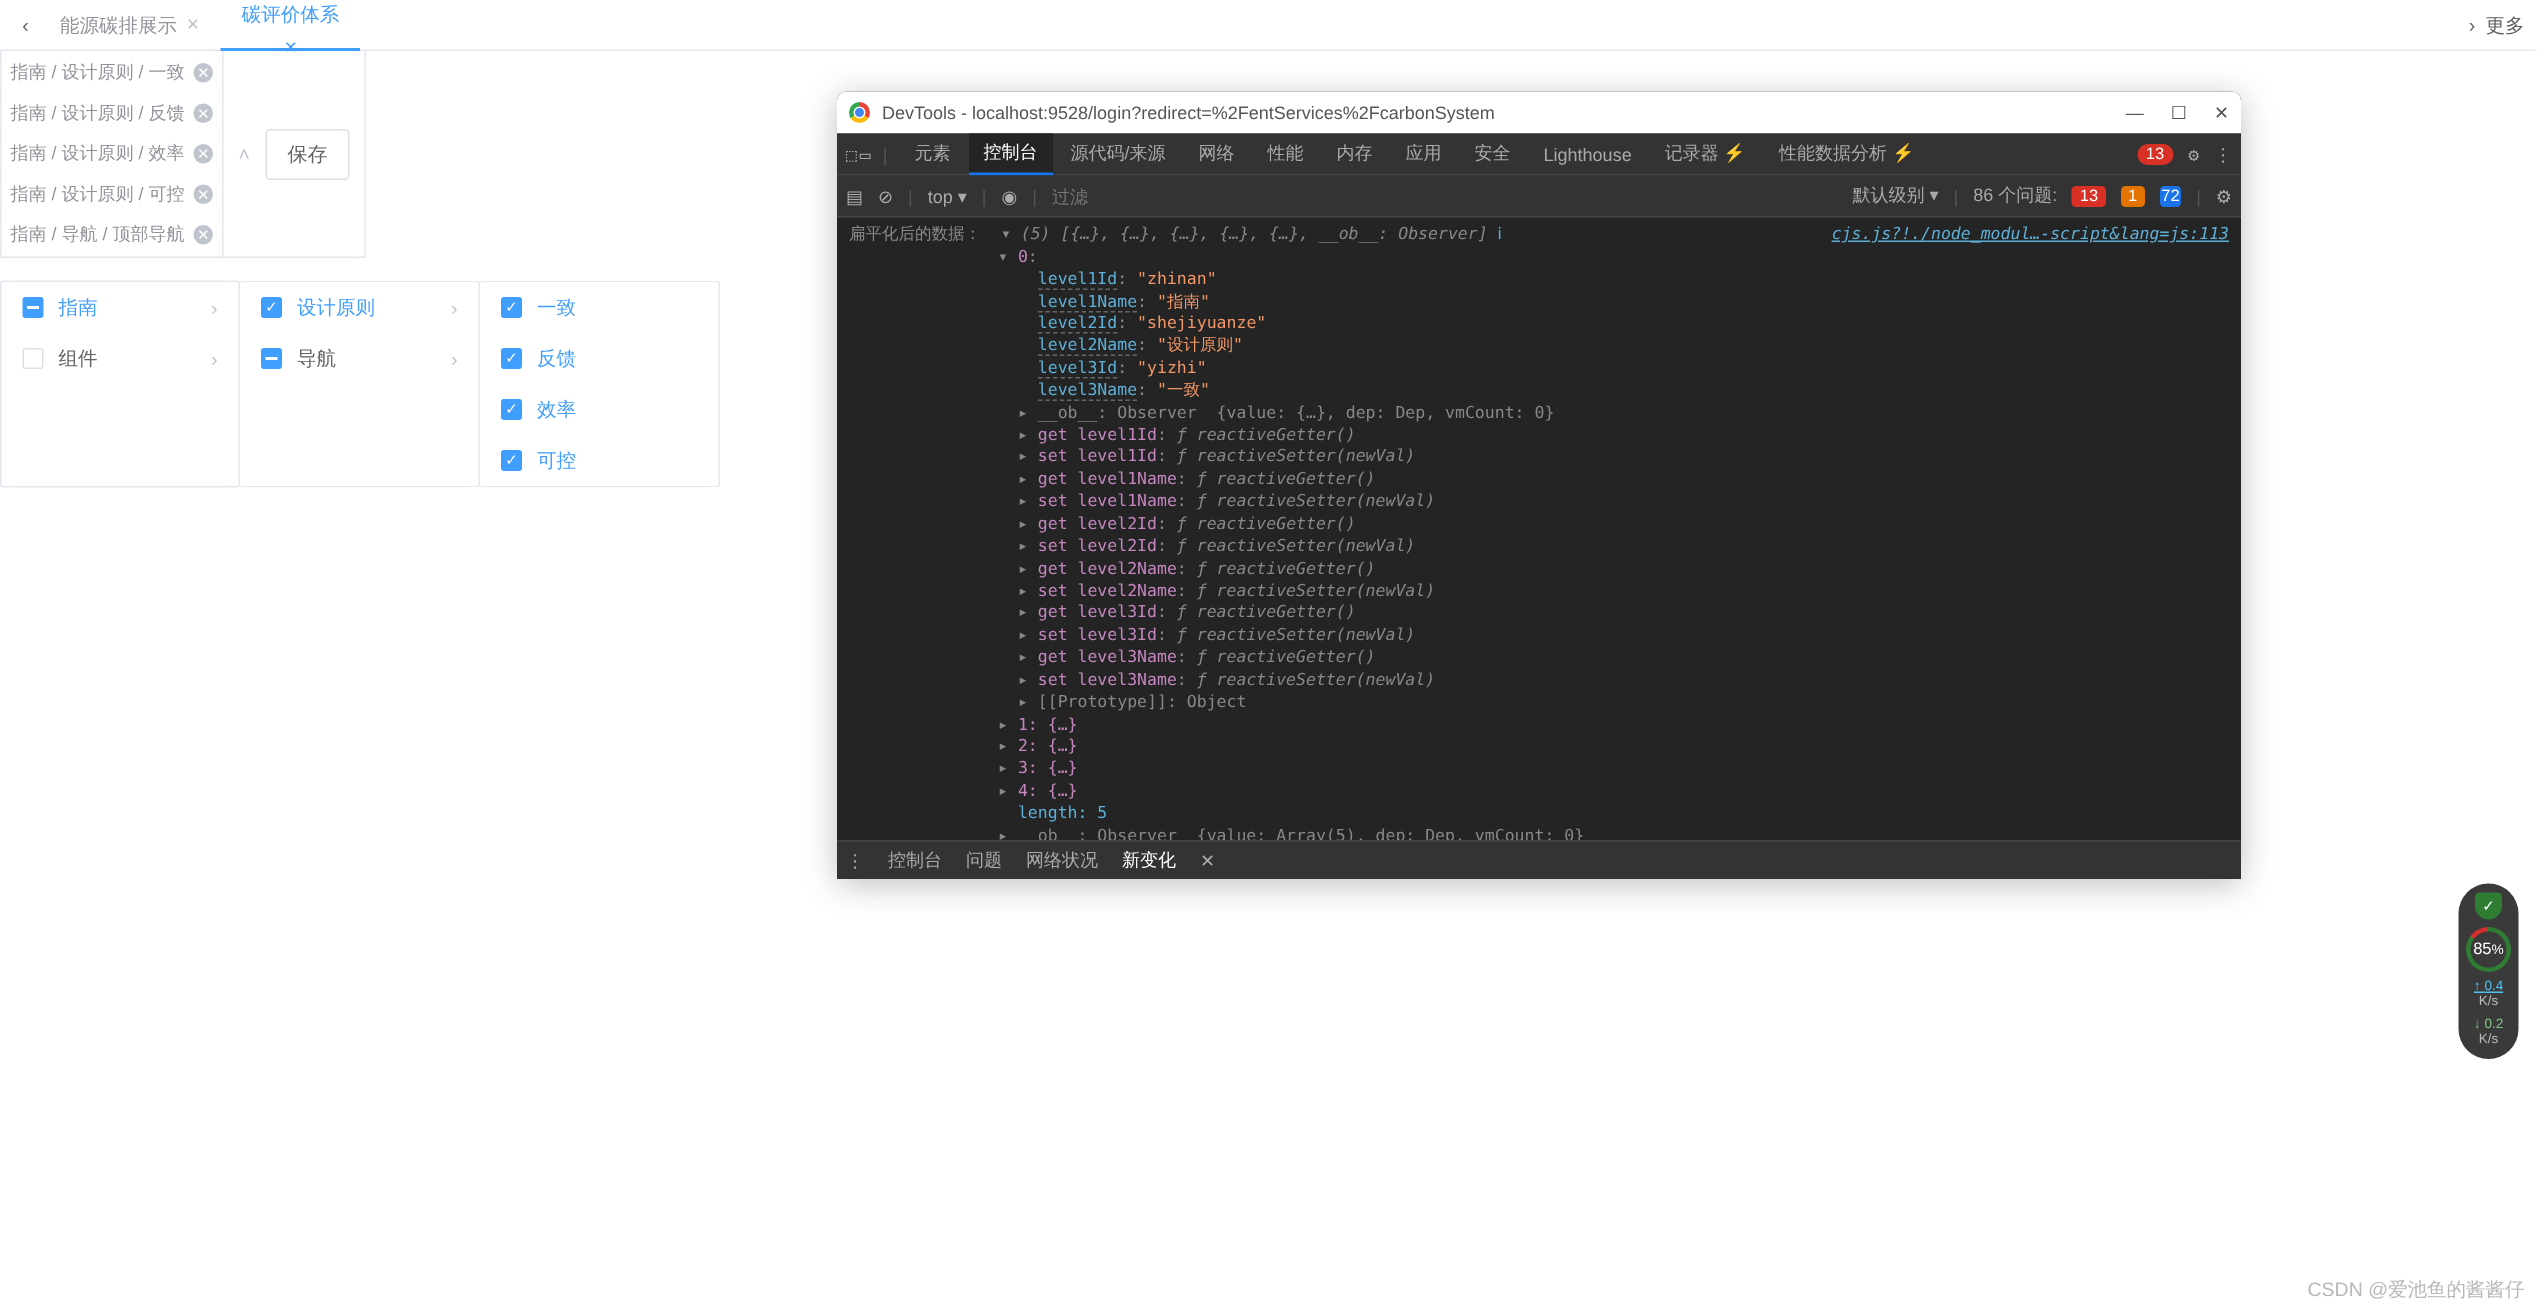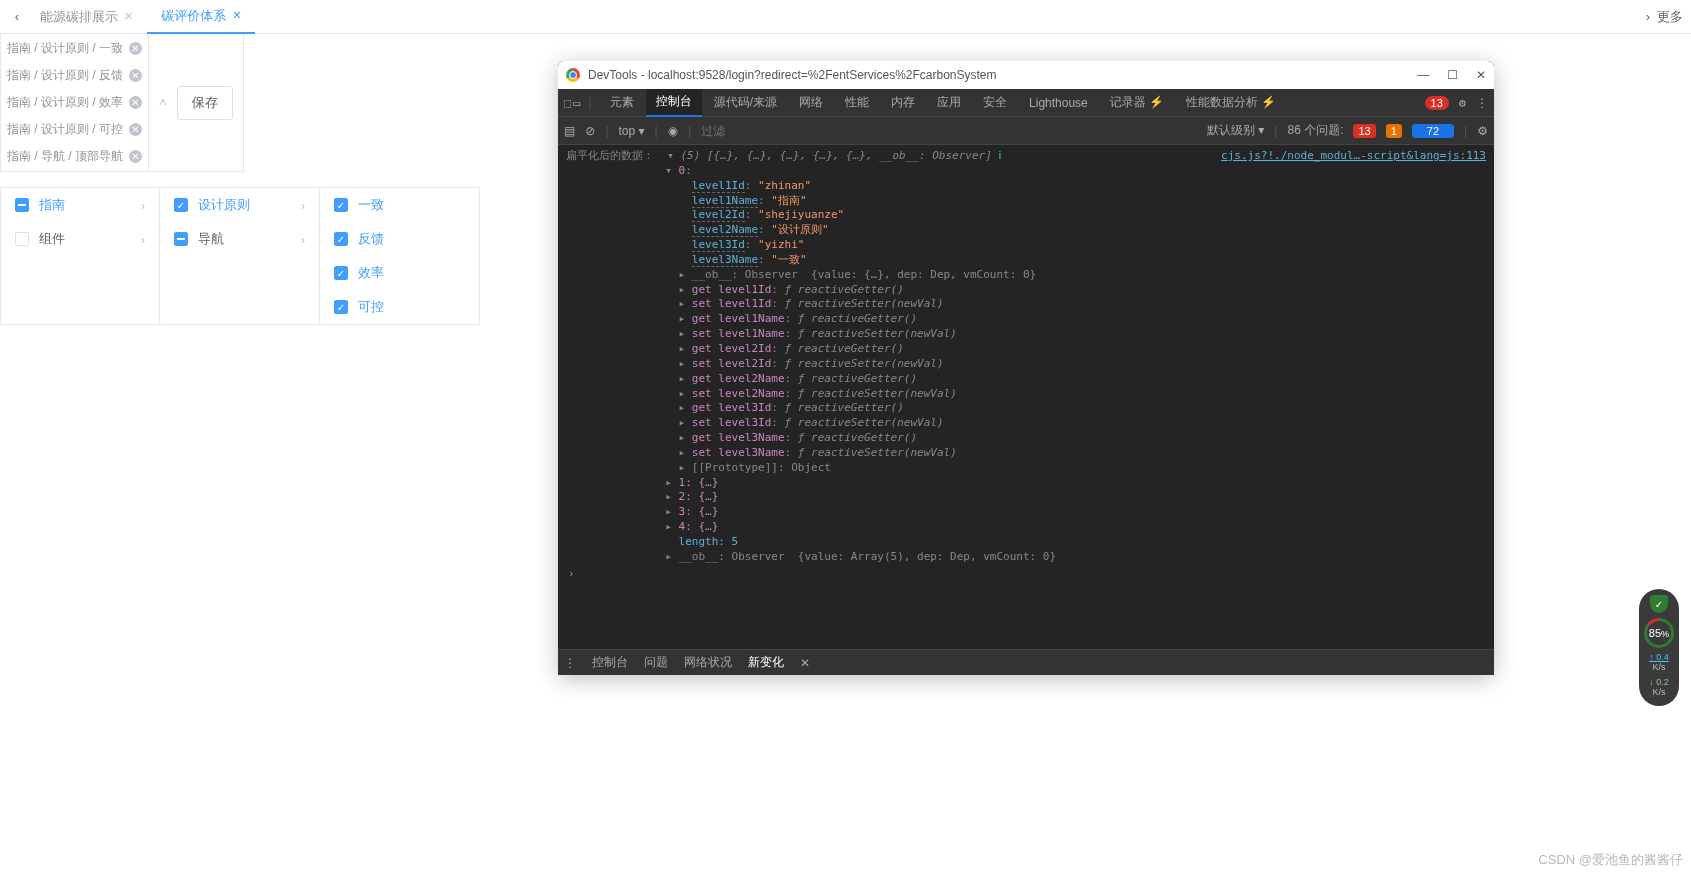--- a/index.html
+++ b/index.html
@@ -3,21 +3,21 @@
   <meta charset="utf-8">
   <style>
     * { margin: 0; padding: 0; box-sizing: border-box; }
     body { font-family: -apple-system, "Microsoft YaHei", sans-serif; font-size: 13px; background: #fff; width: 1691px; height: 875px; position: relative; overflow: hidden; }
     
     
     .tabs-header { display: flex; align-items: center; height: 34px; border-bottom: 1px solid #e4e7ed; padding: 0 8px; }
     .tabs-nav-prev, .tabs-nav-next { width: 18px; height: 34px; display: flex; align-items: center; justify-content: center; cursor: pointer; color: #666; }
     .tabs-nav-next { margin-left: auto; }
     .tab-item { padding: 1px 14px; height: 34px; display: flex; align-items: center; color: #909399; cursor: pointer; gap: 6px; }
-    .tab-item.active { color: #409EFF; border-bottom: 2px solid #409EFF; }
+    .tab-item.active { color: #409EFF; border-bottom: 2px solid #409EFF; flex-direction: column; }
     .tab-close { color: #c0c4cc; font-size: 11px; }
     .tab-close.active { color: #409EFF; }
     .more-btn { margin-left: 0; color: #606266; cursor: pointer; }
 
     
     .tags-wrapper { display: flex; }
     .tags-col { background: #fff; border: 1px solid #e4e7ed; padding: 4px 0; display: flex; flex-direction: column; gap: 6px; border-top: none; }
     .tag { display: inline-flex; align-items: center; padding: 2px 6px; font-size: 12px; color: #909399; gap: 6px; }
     .tag-close { background: #c0c4cc; color: #fff; border-radius: 50%; width: 13px; height: 13px; display: inline-flex; align-items: center; justify-content: center; font-size: 10px; }
     .save-area { display: flex; align-items: center; padding: 0 10px; gap: 10px; border: 1px solid #e4e7ed; border-left: none; border-top: none; height: auto; }
@@ -31,45 +31,45 @@
     .cascader-item { display: flex; align-items: center; padding: 7px 14px; color: #606266; cursor: pointer; height: 34px; }
     .cascader-item.active { color: #409EFF; }
     .chk { width: 14px; height: 14px; border: 1px solid #dcdfe6; border-radius: 2px; margin-right: 10px; display: inline-flex; align-items: center; justify-content: center; }
     .chk.indeterminate { background: #409EFF; border-color: #409EFF; }
     .chk.indeterminate::after { content: ""; width: 8px; height: 2px; background: #fff; }
     .chk.checked { background: #409EFF; border-color: #409EFF; }
     .chk.checked::after { content: "✓"; color: #fff; font-size: 10px; }
     .cascader-arrow { margin-left: auto; color: #c0c4cc; }
 
     
-    .devtools { position: absolute; left: 558px; top: 61px; width: 936px; height: 614px; background: #242424; border-radius: 6px; box-shadow: 0 4px 22px rgba(0,0,0,.25); color: #ccc; font-family: Consolas, monospace; font-size: 12px; display: flex; flex-direction: column; }
+    .devtools { position: absolute; left: 558px; top: 61px; width: 936px; height: 525px; background: #242424; border-radius: 6px; box-shadow: 0 4px 22px rgba(0,0,0,.25); color: #ccc; font-family: Consolas, monospace; font-size: 12px; display: flex; flex-direction: column; }
     .dt-titlebar { height: 28px; background: #fff; border-radius: 6px 6px 0 0; display: flex; align-items: center; padding: 0 8px; gap: 8px; color: #333; font-family: -apple-system, sans-serif; }
     .chrome-icon { width: 14px; height: 14px; border-radius: 50%; background: conic-gradient(#EA4335 0 120deg, #FBBC05 120deg 240deg, #34A853 240deg 360deg); position: relative; }
     .chrome-icon::after { content:""; position:absolute; inset:3px; border-radius:50%; background:#4285F4; border:1.5px solid #fff;}
     .dt-title { font-size: 12px; color: #555; }
     .dt-winbtns { margin-left: auto; display: flex; gap: 18px; color: #555; }
     .dt-menubar { height: 28px; background: #333; display: flex; align-items: center; padding: 0 6px; gap: 2px; border-bottom: 1px solid #444; }
     .dt-tab { padding: 0 10px; height: 28px; display: flex; align-items: center; color: #aaa; font-family: -apple-system, sans-serif; font-size: 12px; }
     .dt-tab.active { background: #242424; color: #fff; border-bottom: 2px solid #1a73e8; }
     .dt-menubar .spacer { margin-left: auto; }
     .err-badge { background: #d93025; color: #fff; padding: 1px 6px; border-radius: 7px; font-size: 11px; font-family: sans-serif; }
     .dt-icon { color: #aaa; cursor: pointer; }
     .dt-toolbar { height: 28px; background: #333; display: flex; align-items: center; padding: 0 6px; gap: 10px; border-bottom: 1px solid #444; color: #aaa; font-family: -apple-system, sans-serif; }
     .filter-inp { background: transparent; border: none; color: #aaa; outline: none; flex: 0 0 360px; font-size: 12px; }
     .badge-red { background: #d93025; color:#fff; padding:1px 5px; border-radius:3px; font-size:11px; }
     .badge-yel { background: #e37400; color:#fff; padding:1px 5px; border-radius:3px; font-size:11px; }
-    .badge-blu { background: #1a73e8; color:#fff; padding:1px 15px; border-radius:3px; font-size:11px; }
+    .badge-blu { background: #1a73e8; color:#fff; padding:1px 1px; border-radius:3px; font-size:11px; }
     .dt-console { flex: 1; overflow: auto; padding: 4px 8px; font-size: 11px; line-height: 1.35; }
     .cl { white-space: pre; font-family: Consolas, monospace; }
     .c-gray { color: #888; }
     .c-cyan { color: #5db0d7; }
     .c-str { color: #f29766; }
     .c-pink { color: #c586c0; }
     .c-ital { color: #888; font-style: italic; }
-    .c-link { color: #5db0d7; text-decoration: underline; float: right; }
+    .c-link { color: #5db0d7; text-decoration: underline; float: right; font-style: italic; }
     .hl { border-bottom:1px dashed #666; }
     .dt-bottombar { height: 26px; background: #333; display: flex; align-items: center; padding: 0 6px; gap: 16px; border-top: 1px solid #444; font-family: -apple-system, sans-serif; font-size: 12px; }
     .dt-btab { color: #aaa; }
     .dt-btab.active { color: #fff; }
     .drawer-close { color: #aaa; }
     .prompt-caret { color: #5db0d7; padding: 2px 8px 0 2px; }
 
     
     .float-widget { position: absolute; right: 12px; top: 589px; width: 40px; background: #3a3a3a; border-radius: 20px; padding: 6px 4px 8px; display: flex; flex-direction: column; align-items: center; gap: 5px; color: #bbb; font-size: 9px; font-family: sans-serif; }
     .shield { width: 18px; height: 18px; background: #2e7d32; border-radius: 3px 3px 50% 50%; display:flex;align-items:center;justify-content:center;color:#fff;font-size:10px;}

